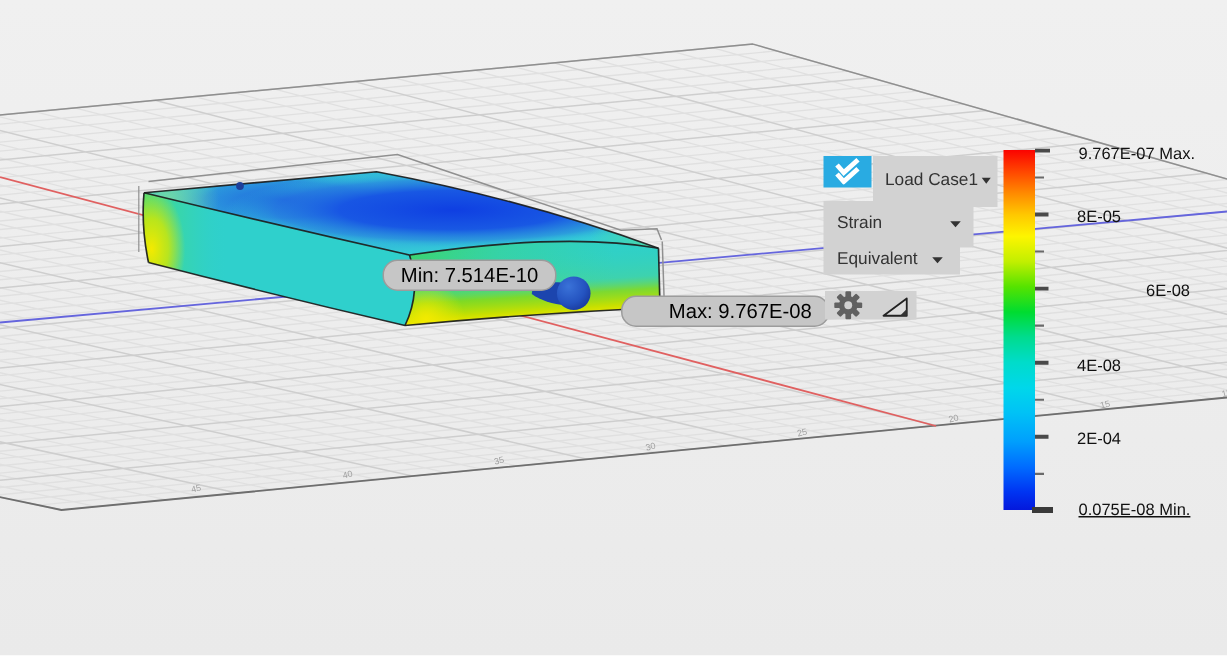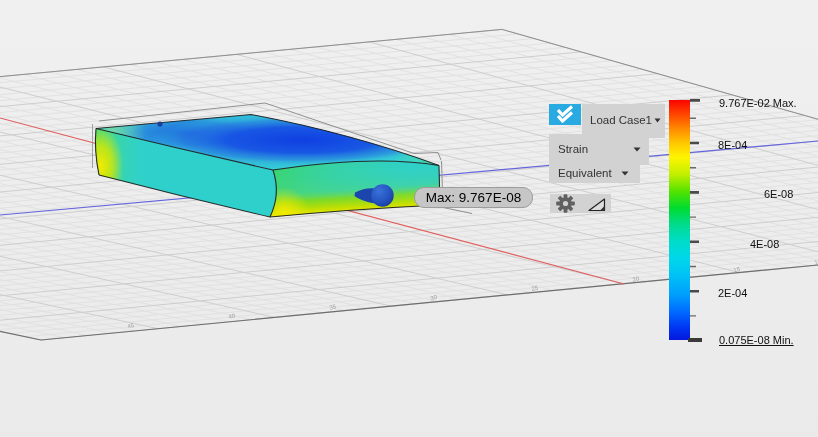--- a/index.html
+++ b/index.html
@@ -182,26 +182,27 @@
 <rect x="669" y="100" width="21" height="240" fill="url(#legend)"></rect>
 <g stroke="#6a6a6a" stroke-width="1.4">
 <path d="M690,118.3 h6 M690,167.7 h6 M690,217.1 h6 M690,266.5 h6 M690,315.9 h6"></path>
 </g>
 <g stroke="#4a4a4a" stroke-width="2.6">
 <path d="M690,100.4 h10 M690,143 h9 M690,192.4 h9 M690,241.8 h9 M690,291.2 h9"></path>
 </g>
 <path d="M688,340 h14" stroke="#3a3a3a" stroke-width="4"></path>
 </svg>
 
-<div class="pill" style="left:414px;top:187px;width:117px;height:19px;">Max:&nbsp;9.767E-08</div>
-
-<div class="lbl" style="left:719px;top:97px;">9.767E-02 Max.</div>
-<div class="lbl" style="left:718px;top:138.5px;">8E-04</div>
+<div class="pill" style="left:255px;top:173px;width:114px;height:19px;">Min:&nbsp;7.514E-10</div>
+<div class="pill" style="left:414px;top:197px;width:117px;height:19px;padding-left:20px;">Max:&nbsp;9.767E-08</div>
+
+<div class="lbl" style="left:719px;top:97px;">9.767E-07 Max.</div>
+<div class="lbl" style="left:718px;top:138.5px;">8E-05</div>
 <div class="lbl" style="left:748px;top:188px;padding-left:16px;">6E-08</div>
-<div class="lbl" style="left:718px;top:237.5px;margin-left:32px;">4E-08</div>
+<div class="lbl" style="left:718px;top:237.5px;">4E-08</div>
 <div class="lbl" style="left:718px;top:287px;">2E-04</div>
 <div class="lbl" style="left:719px;top:333.5px;text-decoration:underline;">0.075E-08 Min.</div>
 
 <div class="btn" style="left:549px;top:103.5px;width:32px;height:21px;background:#29abe2;justify-content:center;">
 <svg width="20" height="18" viewBox="0 0 20 18">
         <g stroke="#fff" stroke-width="3.2" fill="none">
           <path d="M3,5 L7.5,10 L17,1.5"></path>
           <path d="M3,11 L7.5,16 L17,7.5"></path>
         </g>
       </svg>

